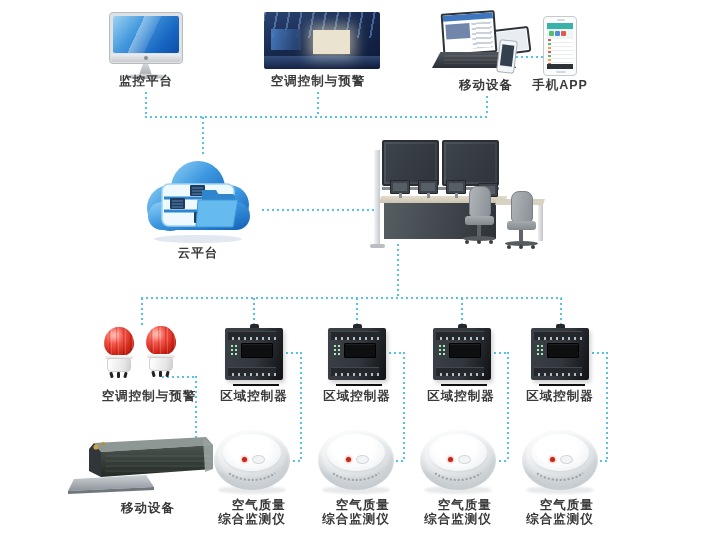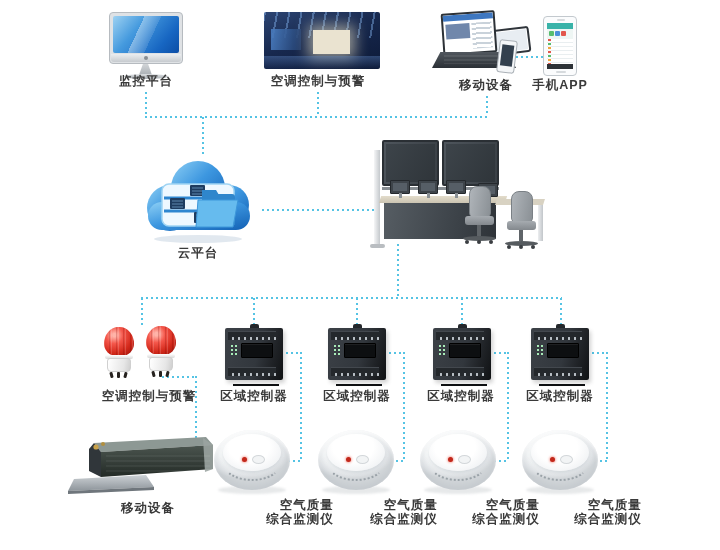--- a/index.html
+++ b/index.html
@@ -9,21 +9,21 @@
 
   
   .dl-h { position:absolute; height:2px;
     background:repeating-linear-gradient(90deg, var(--line) 0 2px, transparent 2px 5px); }
   .dl-v { position:absolute; width:2px;
     background:repeating-linear-gradient(180deg, var(--line) 0 2px, transparent 2px 5px); }
 
   
   .lbl { position:absolute; transform:translateX(-50%); white-space:nowrap;
     font-size:12.5px; font-weight:bold; color:var(--lbl); letter-spacing:1px; text-align:right; }
-  .lbl2 { line-height:14px; white-space:nowrap;margin-left:48px; }
+  .lbl2 { line-height:14px; white-space:nowrap; }
 
   
   .imac { position:absolute; left:106px; top:12px; width:80px; height:72px; }
   .imac .scr { position:absolute; left:3px; top:0; width:74px; height:52px; background:#dfe2e5;
     border:1px solid #b6bbc0; border-radius:4px; }
   .imac .glass { position:absolute; left:3px; top:3px; right:3px; bottom:10px; border-radius:2px;
     background:linear-gradient(130deg,#9ed2f2 0%,#459ade 35%,#1766c2 75%,#0c4ea6 100%); overflow:hidden; }
   .imac .glass::after { content:""; position:absolute; inset:0;
     background:linear-gradient(115deg, transparent 38%, rgba(255,255,255,.38) 38%, rgba(255,255,255,.12) 58%, transparent 58%); }
   .imac .chin { position:absolute; left:1px; bottom:1px; width:70px; height:8px; border-radius:0 0 3px 3px;

